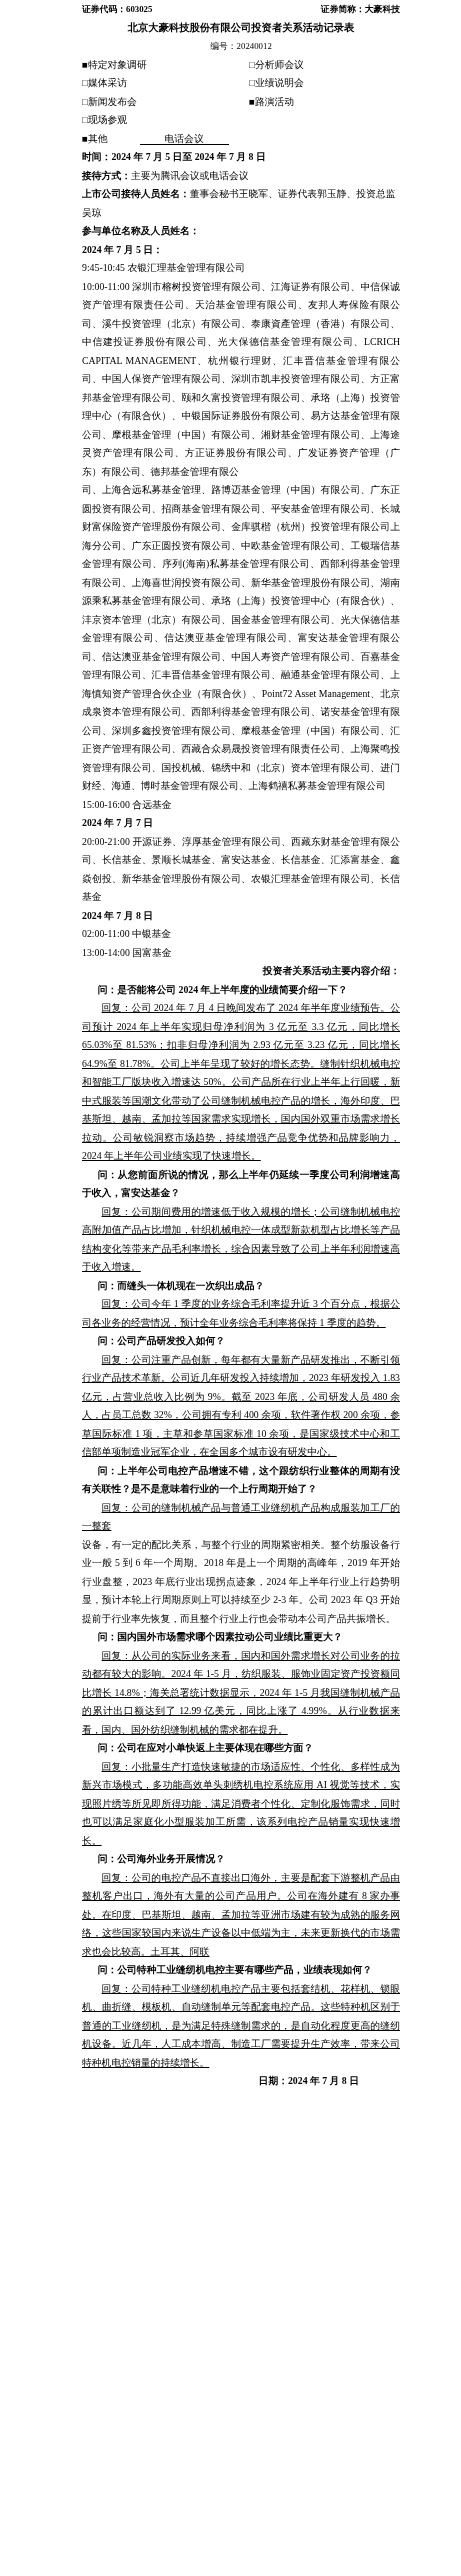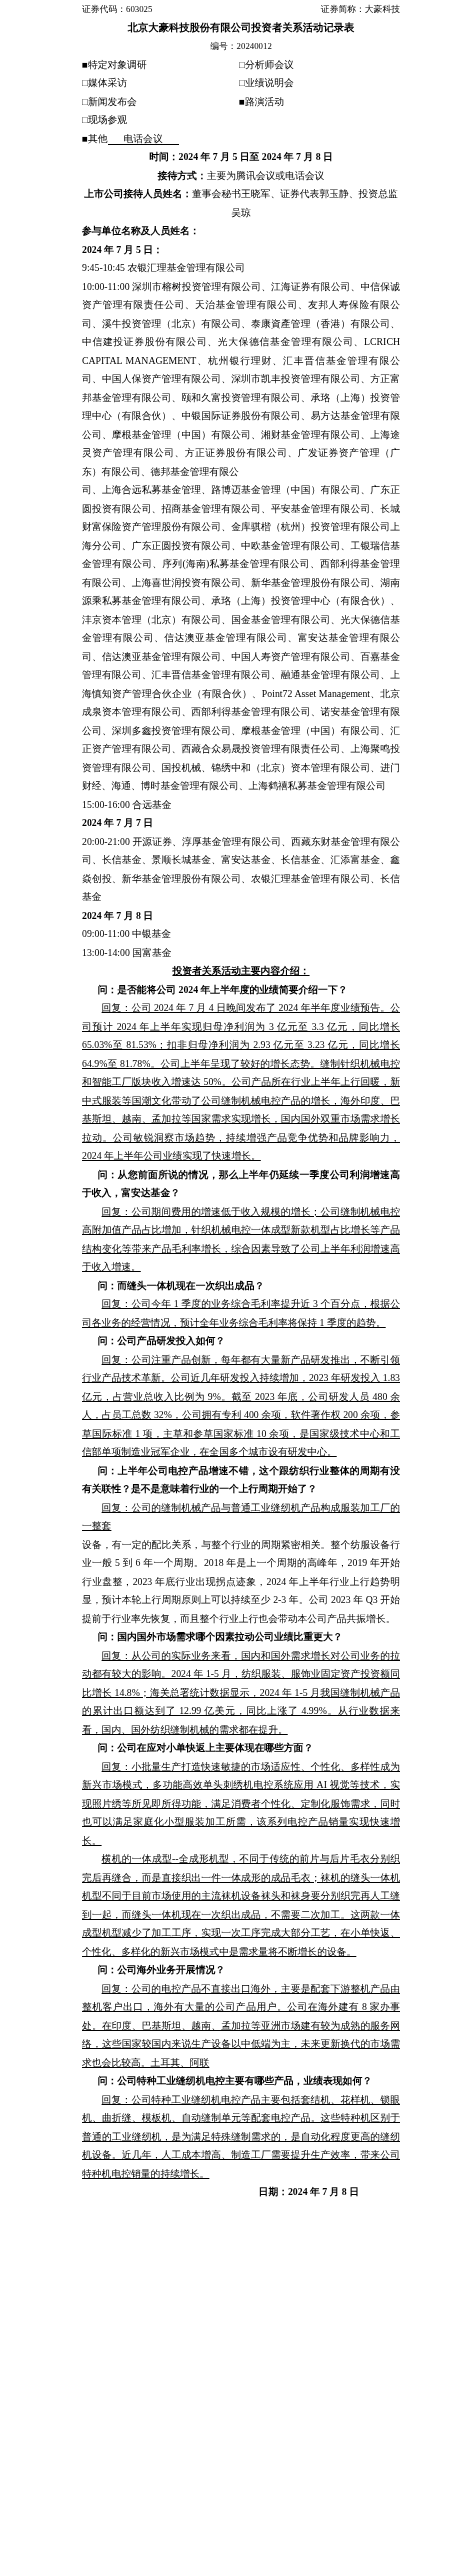--- a/index.html
+++ b/index.html
@@ -8,38 +8,38 @@
     width:461px;height:3257px;
     background:#ffffff;color:#000;
     overflow:hidden;
     font-family:"Liberation Serif","DejaVu Serif",serif;
   }
   .content{
     position:absolute;left:82px;top:0;width:318px;
     font-size:9.8px;line-height:18.5px;text-align:justify;
   }
   .content div,.content p{margin:0;}
-  .hdr-row{display:flex;justify-content:space-between;margin-top:57px;font-size:8.8px;text-align:left;}
+  .hdr-row{display:flex;justify-content:space-between;margin-top:57px;font-size:8.8px;text-align:left;font-weight:bold;}
   .title{ text-align:center;font-weight:bold;font-size:10.3px;margin-top:13.4px;}
   .serial{text-align:center;margin-top:5.2px;font-size:8.8px;}
   .b{font-weight:bold;}
   .cat-head{font-weight:bold;margin-top:17.5px;text-align:left;}
-  .cat-row{display:flex;text-align:left;}
+  .cat-row{display:flex;text-align:left;gap:10px;}
   .cat-cell-l{width:157px;flex:0 0 auto;}
   .cat-cell-r{flex:1;}
-  .u{border-bottom:0.8px solid #000;padding:0 16px;}
-  .meta-block{margin-top:30px;text-align:center;}
+  .u{border-bottom:0.8px solid #000;padding:0 25px;margin-left:32px;}
+  .meta-block{margin-top:30px;text-align:left;}
   .p-head{font-weight:bold;margin-top:18.5px;text-align:left;}
   .day{font-weight:bold;margin-top:4.1px;}
   .day2{font-weight:bold;margin-top:3.1px;}
   .day3{font-weight:bold;margin-top:5.2px;}
   .slot{margin-top:0;}
   .slot-sp{margin-top:7.2px;}
   .list-cont{margin-top:103px;}
-  .qa-head{font-weight:bold;margin-top:23px;text-align:center;text-decoration:underline;}
+  .qa-head{font-weight:bold;margin-top:23px;text-align:right;}
   .q{font-weight:bold;margin-top:7.2px;text-indent:1.6em;}
   .q-first{margin-top:122px;}
   .a{margin-top:7.2px;text-indent:2em;text-decoration:underline;}
   .a-cont{margin-top:0;text-indent:0;}
   .pgap2{margin-top:93px;}
   .pgap3{margin-top:116px;}
   .footer{margin-top:20.6px;font-weight:bold;text-align:right;padding-right:41px;}
 </style>
 </head>
 <body>
@@ -103,21 +103,21 @@
     <div class="day">2024 年 7 月 5 日：</div>
     <div class="slot">9:45-10:45  农银汇理基金管理有限公司</div>
     <div class="slot">10:00-11:00 深圳市榕树投资管理有限公司、江海证券有限公司、中信保诚资产管理有限责任公司、天治基金管理有限公司、友邦人寿保险有限公司、溪牛投资管理（北京）有限公司、泰康資產管理（香港）有限公司、中信建投证券股份有限公司、光大保德信基金管理有限公司、LCRICH CAPITAL MANAGEMENT、杭州银行理财、汇丰晋信基金管理有限公司、中国人保资产管理有限公司、深圳市凯丰投资管理有限公司、方正富邦基金管理有限公司、颐和久富投资管理有限公司、承珞（上海）投资管理中心（有限合伙）、中银国际证券股份有限公司、易方达基金管理有限公司、摩根基金管理（中国）有限公司、湘财基金管理有限公司、上海途灵资产管理有限公司、方正证券股份有限公司、广发证券资产管理（广东）有限公司、德邦基金管理有限公</div>
     <div class="slot list-cont">司、上海合远私募基金管理、路博迈基金管理（中国）有限公司、广东正圆投资有限公司、招商基金管理有限公司、平安基金管理有限公司、长城财富保险资产管理股份有限公司、金库骐楷（杭州）投资管理有限公司上海分公司、广东正圆投资有限公司、中欧基金管理有限公司、工银瑞信基金管理有限公司、序列(海南)私募基金管理有限公司、西部利得基金管理有限公司、上海喜世润投资有限公司、新华基金管理股份有限公司、湖南源乘私募基金管理有限公司、承珞（上海）投资管理中心（有限合伙）、沣京资本管理（北京）有限公司、国金基金管理有限公司、光大保德信基金管理有限公司、信达澳亚基金管理有限公司、富安达基金管理有限公司、信达澳亚基金管理有限公司、中国人寿资产管理有限公司、百嘉基金管理有限公司、汇丰晋信基金管理有限公司、融通基金管理有限公司、上海慎知资产管理合伙企业（有限合伙）、Point72 Asset Management、北京成泉资本管理有限公司、西部利得基金管理有限公司、诺安基金管理有限公司、深圳多鑫投资管理有限公司、摩根基金管理（中国）有限公司、汇正资产管理有限公司、西藏合众易晟投资管理有限责任公司、上海聚鸣投资管理有限公司、国投机械、锦绣中和（北京）资本管理有限公司、进门财经、海通、博时基金管理有限公司、上海鹤禧私募基金管理有限公司</div>
     <div class="slot">15:00-16:00  合远基金</div>
 
     <div class="day2">2024 年 7 月 7 日</div>
     <div class="slot">20:00-21:00  开源证券、淳厚基金管理有限公司、西藏东财基金管理有限公司、长信基金、景顺长城基金、富安达基金、长信基金、汇添富基金、鑫焱创投、新华基金管理股份有限公司、农银汇理基金管理有限公司、长信基金</div>
 
     <div class="day3">2024 年 7 月 8 日</div>
-    <div class="slot slot-sp">09:00-11:00  中银基金</div>
+    <div class="slot slot-sp">02:00-11:00  中银基金</div>
     <div class="slot slot-sp">13:00-14:00  国富基金</div>
 
     <div class="qa-head">投资者关系活动主要内容介绍：</div>
 
     <div class="q q-first">问：是否能将公司 2024 年上半年度的业绩简要介绍一下？</div>
     <div class="a">回复：公司 2024 年 7 月 4 日晚间发布了 2024 年半年度业绩预告。公司预计 2024 年上半年实现归母净利润为 3 亿元至 3.3 亿元，同比增长 65.03%至 81.53%；扣非归母净利润为 2.93 亿元至 3.23 亿元，同比增长 64.9%至 81.78%。公司上半年呈现了较好的增长态势。缝制针织机械电控和智能工厂版块收入增速达 50%。公司产品所在行业上半年上行回暖，新中式服装等国潮文化带动了公司缝制机械电控产品的增长，海外印度、巴基斯坦、越南、孟加拉等国家需求实现增长，国内国外双重市场需求增长拉动。公司敏锐洞察市场趋势，持续增强产品竞争优势和品牌影响力，2024 年上半年公司业绩实现了快速增长。</div>
 
     <div class="q">问：从您前面所说的情况，那么上半年仍延续一季度公司利润增速高于收入，富安达基金？</div>
     <div class="a">回复：公司期间费用的增速低于收入规模的增长；公司缝制机械电控高附加值产品占比增加，针织机械电控一体成型新款机型占比增长等产品结构变化等带来产品毛利率增长，综合因素导致了公司上半年利润增速高于收入增速。</div>
 
@@ -129,21 +129,20 @@
 
     <div class="q">问：上半年公司电控产品增速不错，这个跟纺织行业整体的周期有没有关联性？是不是意味着行业的一个上行周期开始了？</div>
     <div class="a">回复：公司的缝制机械产品与普通工业缝纫机产品构成服装加工厂的一整套</div>
     <div class="a-cont pgap2">设备，有一定的配比关系，与整个行业的周期紧密相关。整个纺服设备行业一般 5 到 6 年一个周期。2018 年是上一个周期的高峰年，2019 年开始行业盘整，2023 年底行业出现拐点迹象，2024 年上半年行业上行趋势明显，预计本轮上行周期原则上可以持续至少 2-3 年。公司 2023 年 Q3 开始提前于行业率先恢复，而且整个行业上行也会带动本公司产品共振增长。</div>
 
     <div class="q">问：国内国外市场需求哪个因素拉动公司业绩比重更大？</div>
     <div class="a">回复：从公司的实际业务来看，国内和国外需求增长对公司业务的拉动都有较大的影响。2024 年 1-5 月，纺织服装、服饰业固定资产投资额同比增长 14.8%；海关总署统计数据显示，2024 年 1-5 月我国缝制机械产品的累计出口额达到了 12.99 亿美元，同比上涨了 4.99%。从行业数据来看，国内、国外纺织缝制机械的需求都在提升。</div>
 
     <div class="q">问：公司在应对小单快返上主要体现在哪些方面？</div>
     <div class="a">回复：小批量生产打造快速敏捷的市场适应性、个性化、多样性成为新兴市场模式，多功能高效单头刺绣机电控系统应用 AI 视觉等技术，实现照片绣等所见即所得功能，满足消费者个性化、定制化服饰需求，同时也可以满足家庭化小型服装加工所需，该系列电控产品销量实现快速增长。</div>
-    <div class="a">横机的一体成型--全成形机型，不同于传统的前片与后片毛衣分别织完后再缝合，而是直接织出一件一体成形的成品毛衣；袜机的缝头一体机机型不同于目前市场使用的主流袜机设备袜头和袜身要分别织完再人工缝到一起，而缝头一体机现在一次织出成品，不需要二次加工。这两款一体成型机型减少了加工工序，实现一次工序完成大部分工艺，在小单快返、个性化、多样化的新兴市场模式中是需求量将不断增长的设备。</div>
 
     <div class="q">问：公司海外业务开展情况？</div>
     <div class="a">回复：公司的电控产品不直接出口海外，主要是配套下游整机产品由整机客户出口，海外有大量的公司产品用户。公司在海外建有 8 家办事处。在印度、巴基斯坦、越南、孟加拉等亚洲市场建有较为成熟的服务网络，这些国家较国内来说生产设备以中低端为主，未来更新换代的市场需求也会比较高。土耳其、阿联</div>
 
     <div class="q">问：公司特种工业缝纫机电控主要有哪些产品，业绩表现如何？</div>
     <div class="a">回复：公司特种工业缝纫机电控产品主要包括套结机、花样机、锁眼机、曲折缝、模板机、自动缝制单元等配套电控产品。这些特种机区别于普通的工业缝纫机，是为满足特殊缝制需求的，是自动化程度更高的缝纫机设备。近几年，人工成本增高、制造工厂需要提升生产效率，带来公司特种机电控销量的持续增长。</div>
 
 
     <div class="footer">日期：2024 年 7 月 8 日</div>
 

